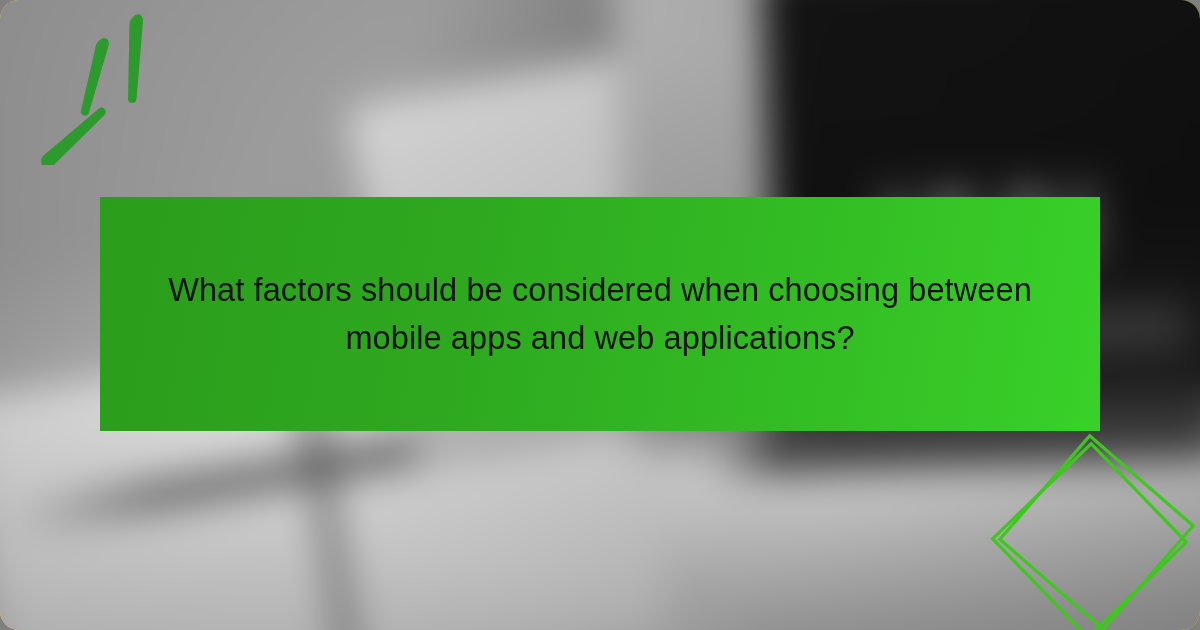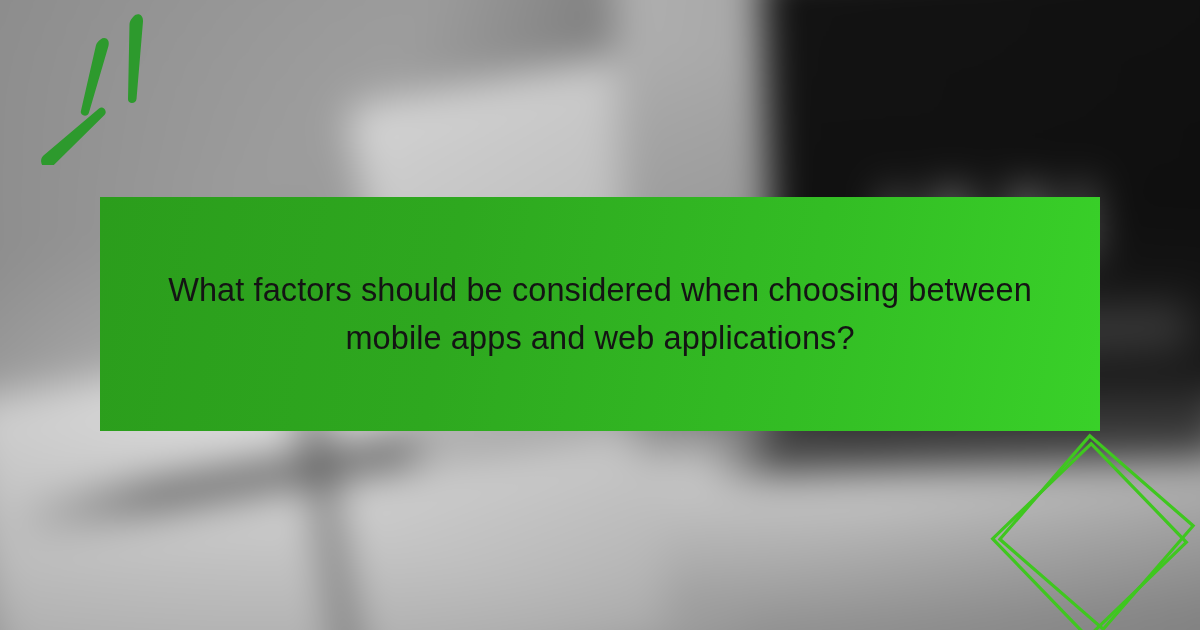--- a/index.html
+++ b/index.html
@@ -7,20 +7,21 @@
     padding: 0;
     background: #808080;
   }
   #stage {
     position: relative;
     width: 1200px;
     height: 630px;
     overflow: hidden;
     font-family: "Liberation Sans", sans-serif;
     background: #fde047;
+    border-radius: 19px;
   }
 
   
   #bg-photo {
     position: absolute;
     inset: -40px;
     filter: grayscale(1) blur(18px);
     transform: scale(1.06);
   }
   .bg-layer { position: absolute; }

